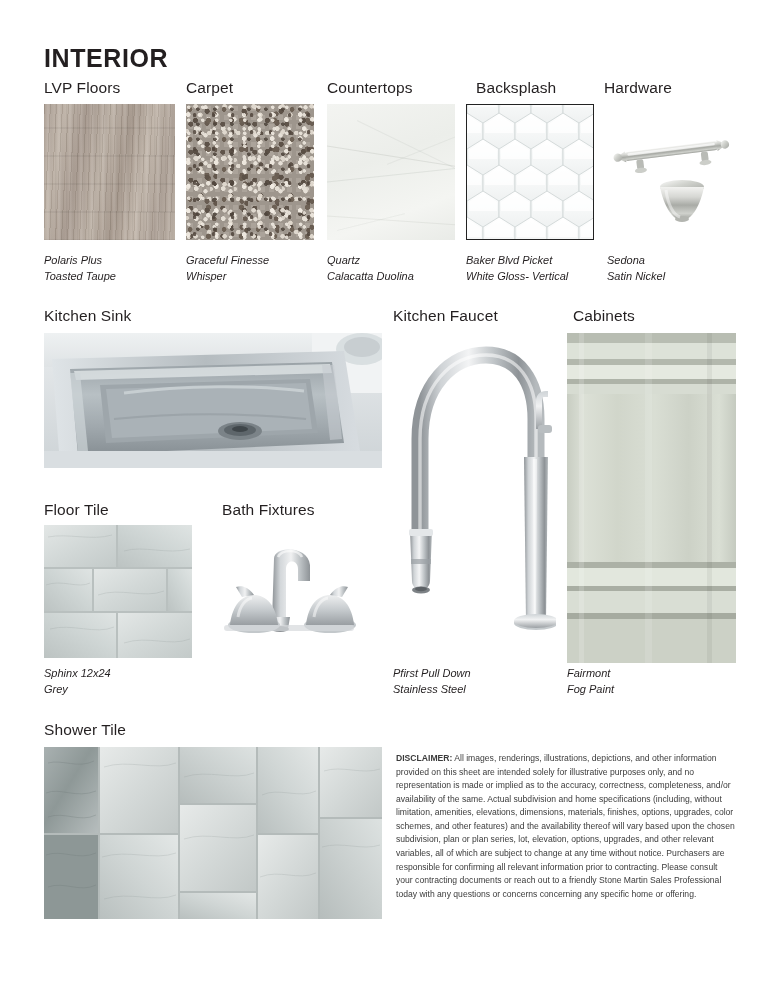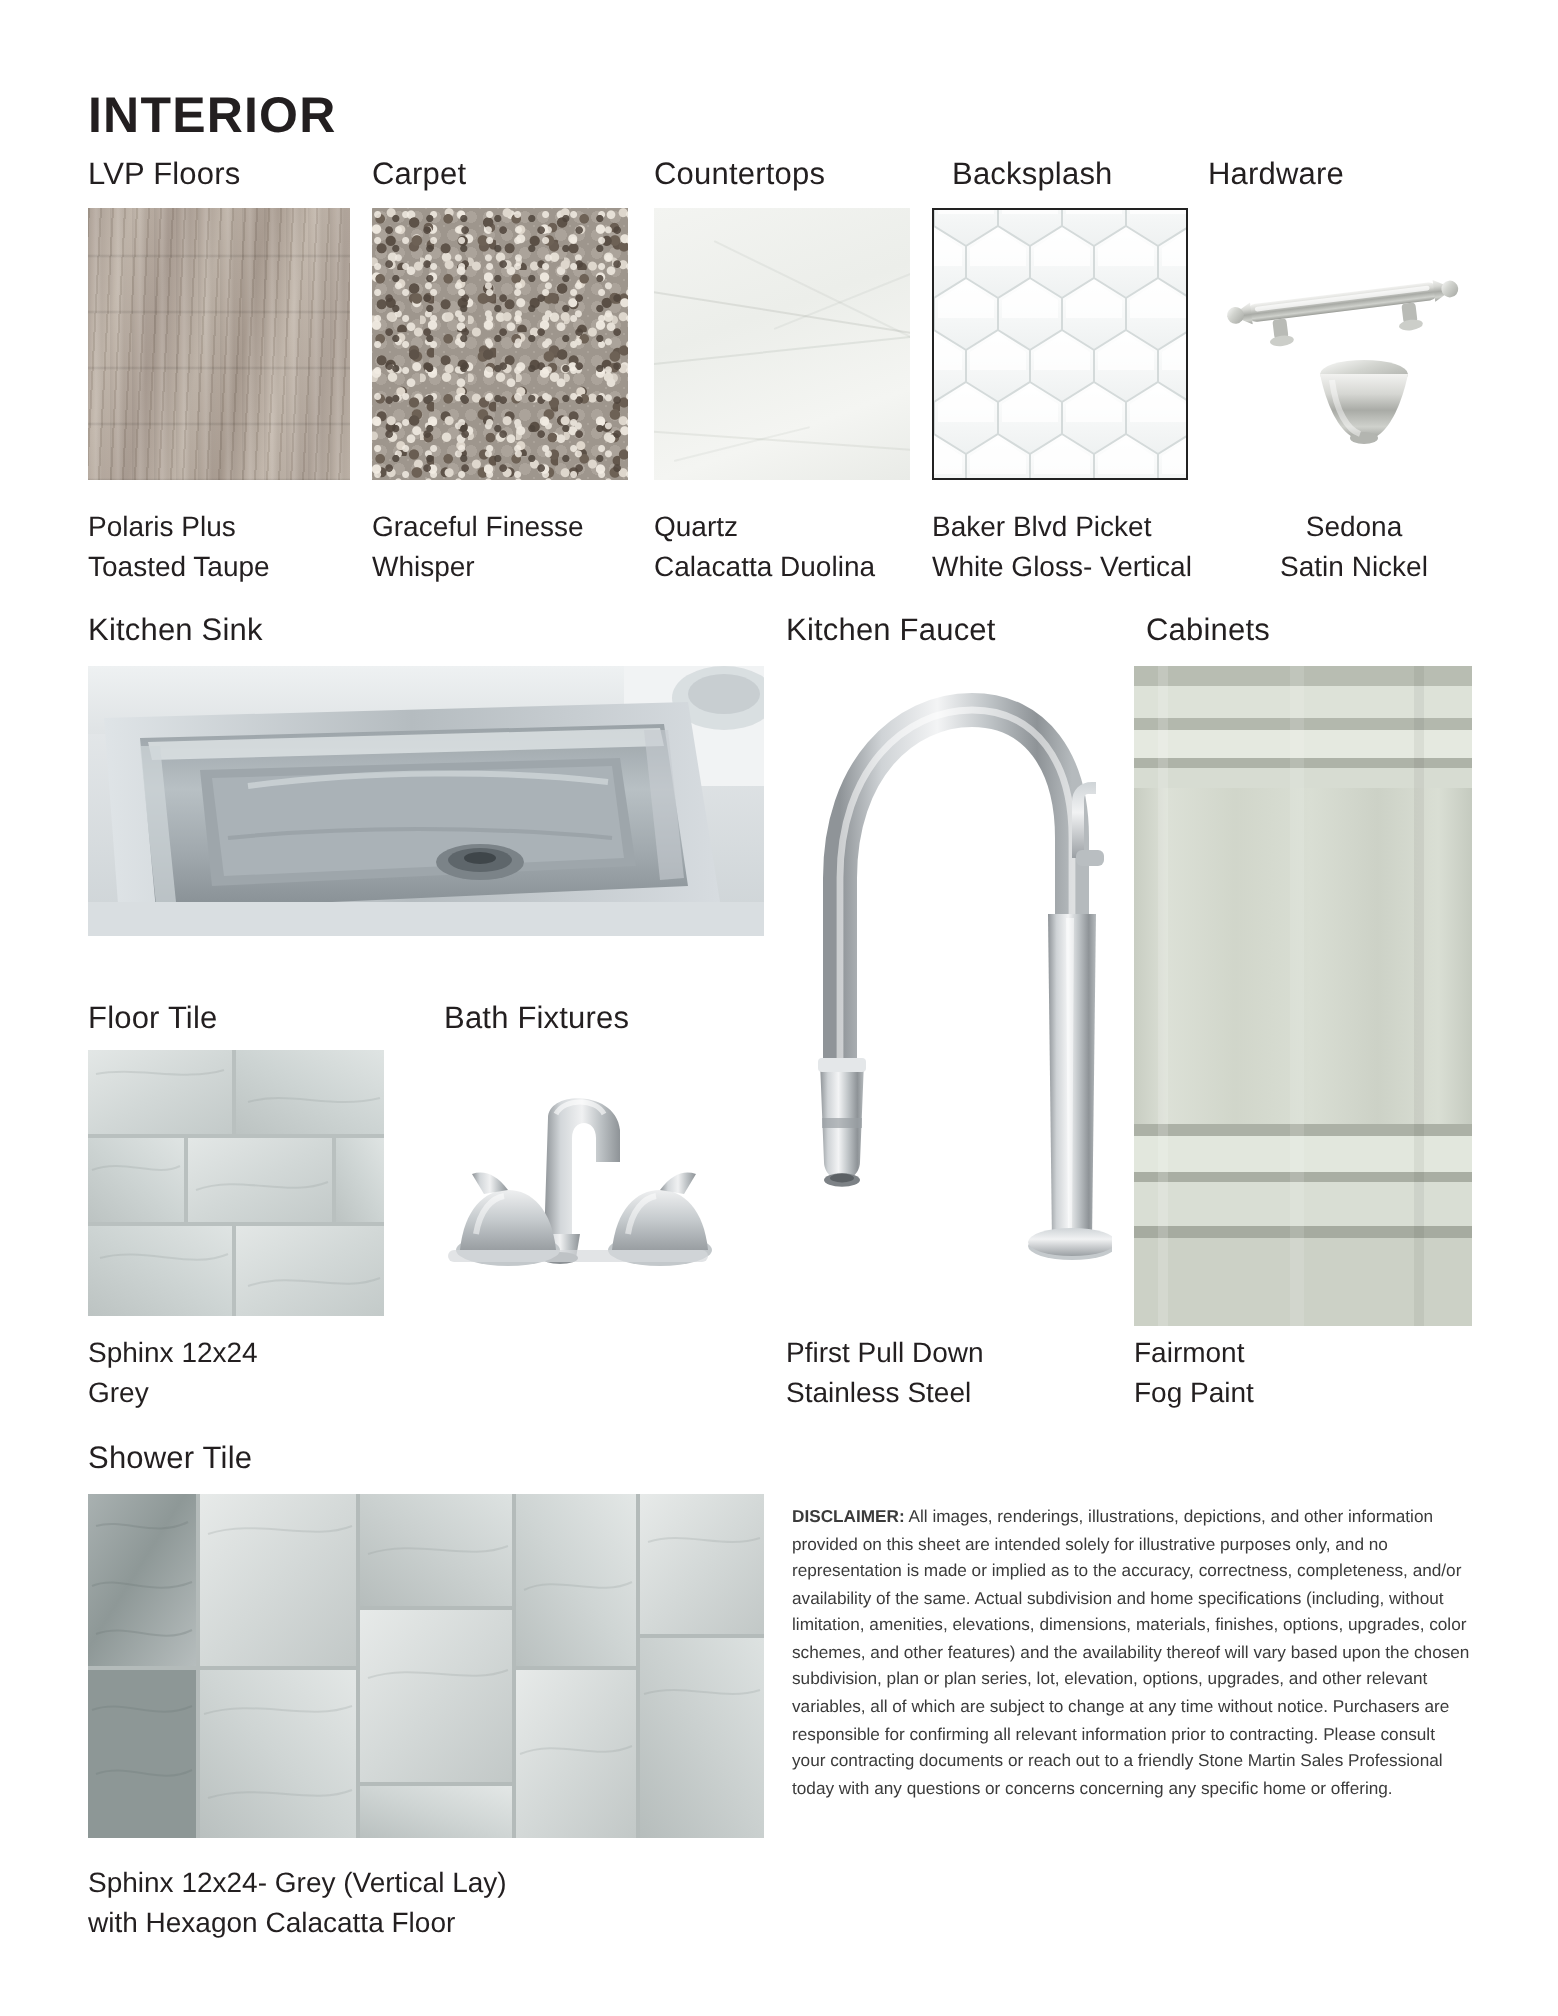--- a/index.html
+++ b/index.html
@@ -29,21 +29,22 @@
   .sec-label {
     position: absolute;
     font-size: 15.5px;
     font-weight: normal;
     color: #231f20;
     letter-spacing: 0.1px;
     white-space: nowrap;
   }
   .caption {
     position: absolute;
-    font-size: 14px;
+    font-size: 11px;
+    font-style: italic;
     line-height: 1.45;
     color: #231f20;
     white-space: pre-line;
   }
   .swatch {
     position: absolute;
     overflow: hidden;
     background: #ddd;
   }
   .swatch.bordered { border: 1px solid #222; }
@@ -267,21 +268,21 @@
   </div>
 
   <div class="caption" style="left:44px; top:253px; width:140px;">Polaris Plus
 Toasted Taupe</div>
   <div class="caption" style="left:186px; top:253px; width:140px;">Graceful Finesse
 Whisper</div>
   <div class="caption" style="left:327px; top:253px; width:140px;">Quartz
 Calacatta Duolina</div>
   <div class="caption" style="left:466px; top:253px; width:140px;">Baker Blvd Picket
 White Gloss- Vertical</div>
-  <div class="caption" style="left:607px; top:253px; width:140px;text-align:center;">Sedona
+  <div class="caption" style="left:607px; top:253px; width:140px;">Sedona
 Satin Nickel</div>
 
   <div class="sec-label" style="left:44px; top:307px;">Kitchen Sink</div>
   <div class="sec-label" style="left:393px; top:307px;">Kitchen Faucet</div>
   <div class="sec-label" style="left:573px; top:307px;text-align:right;">Cabinets</div>
 
   <div class="swatch sink" style="left:44px; top:333px; width:338px; height:135px;">
     <svg width="338" height="135" viewBox="0 0 338 135" aria-hidden="true">
       <defs>
         <linearGradient id="cg" x1="0" y1="0" x2="0" y2="1">
@@ -546,18 +547,16 @@
         <path d="M280,24 C298,18 318,28 336,22"></path>
         <path d="M58,110 C84,102 110,114 132,106"></path>
         <path d="M140,92 C164,84 190,96 210,88"></path>
         <path d="M216,130 C236,122 254,134 272,126"></path>
         <path d="M278,100 C298,94 318,104 336,98"></path>
         <path d="M60,152 C86,144 112,156 132,148"></path>
       </g>
     </svg>
   </div>
 
-  <div class="caption" style="left:44px; top:931px; width:300px;">Sphinx 12x24- Grey (Vertical Lay)
-with Hexagon Calacatta Floor</div>
 
   <div class="disclaimer"><span style="font-weight:bold;">DISCLAIMER:</span><span> All images, renderings, illustrations, depictions, and other information provided on this sheet are intended solely for illustrative purposes only, and no representation is made or implied as to the accuracy, correctness, completeness, and/or availability of the same. Actual subdivision and home specifications (including, without limitation, amenities, elevations, dimensions, materials, finishes, options, upgrades, color schemes, and other features) and the availability thereof will vary based upon the chosen subdivision, plan or plan series, lot, elevation, options, upgrades, and other relevant variables, all of which are subject to change at any time without notice. Purchasers are responsible for confirming all relevant information prior to contracting. Please consult your contracting documents or reach out to a friendly Stone Martin Sales Professional today with any questions or concerns concerning any specific home or offering.</span></div>
 
 </div>
 
 </body></html>

